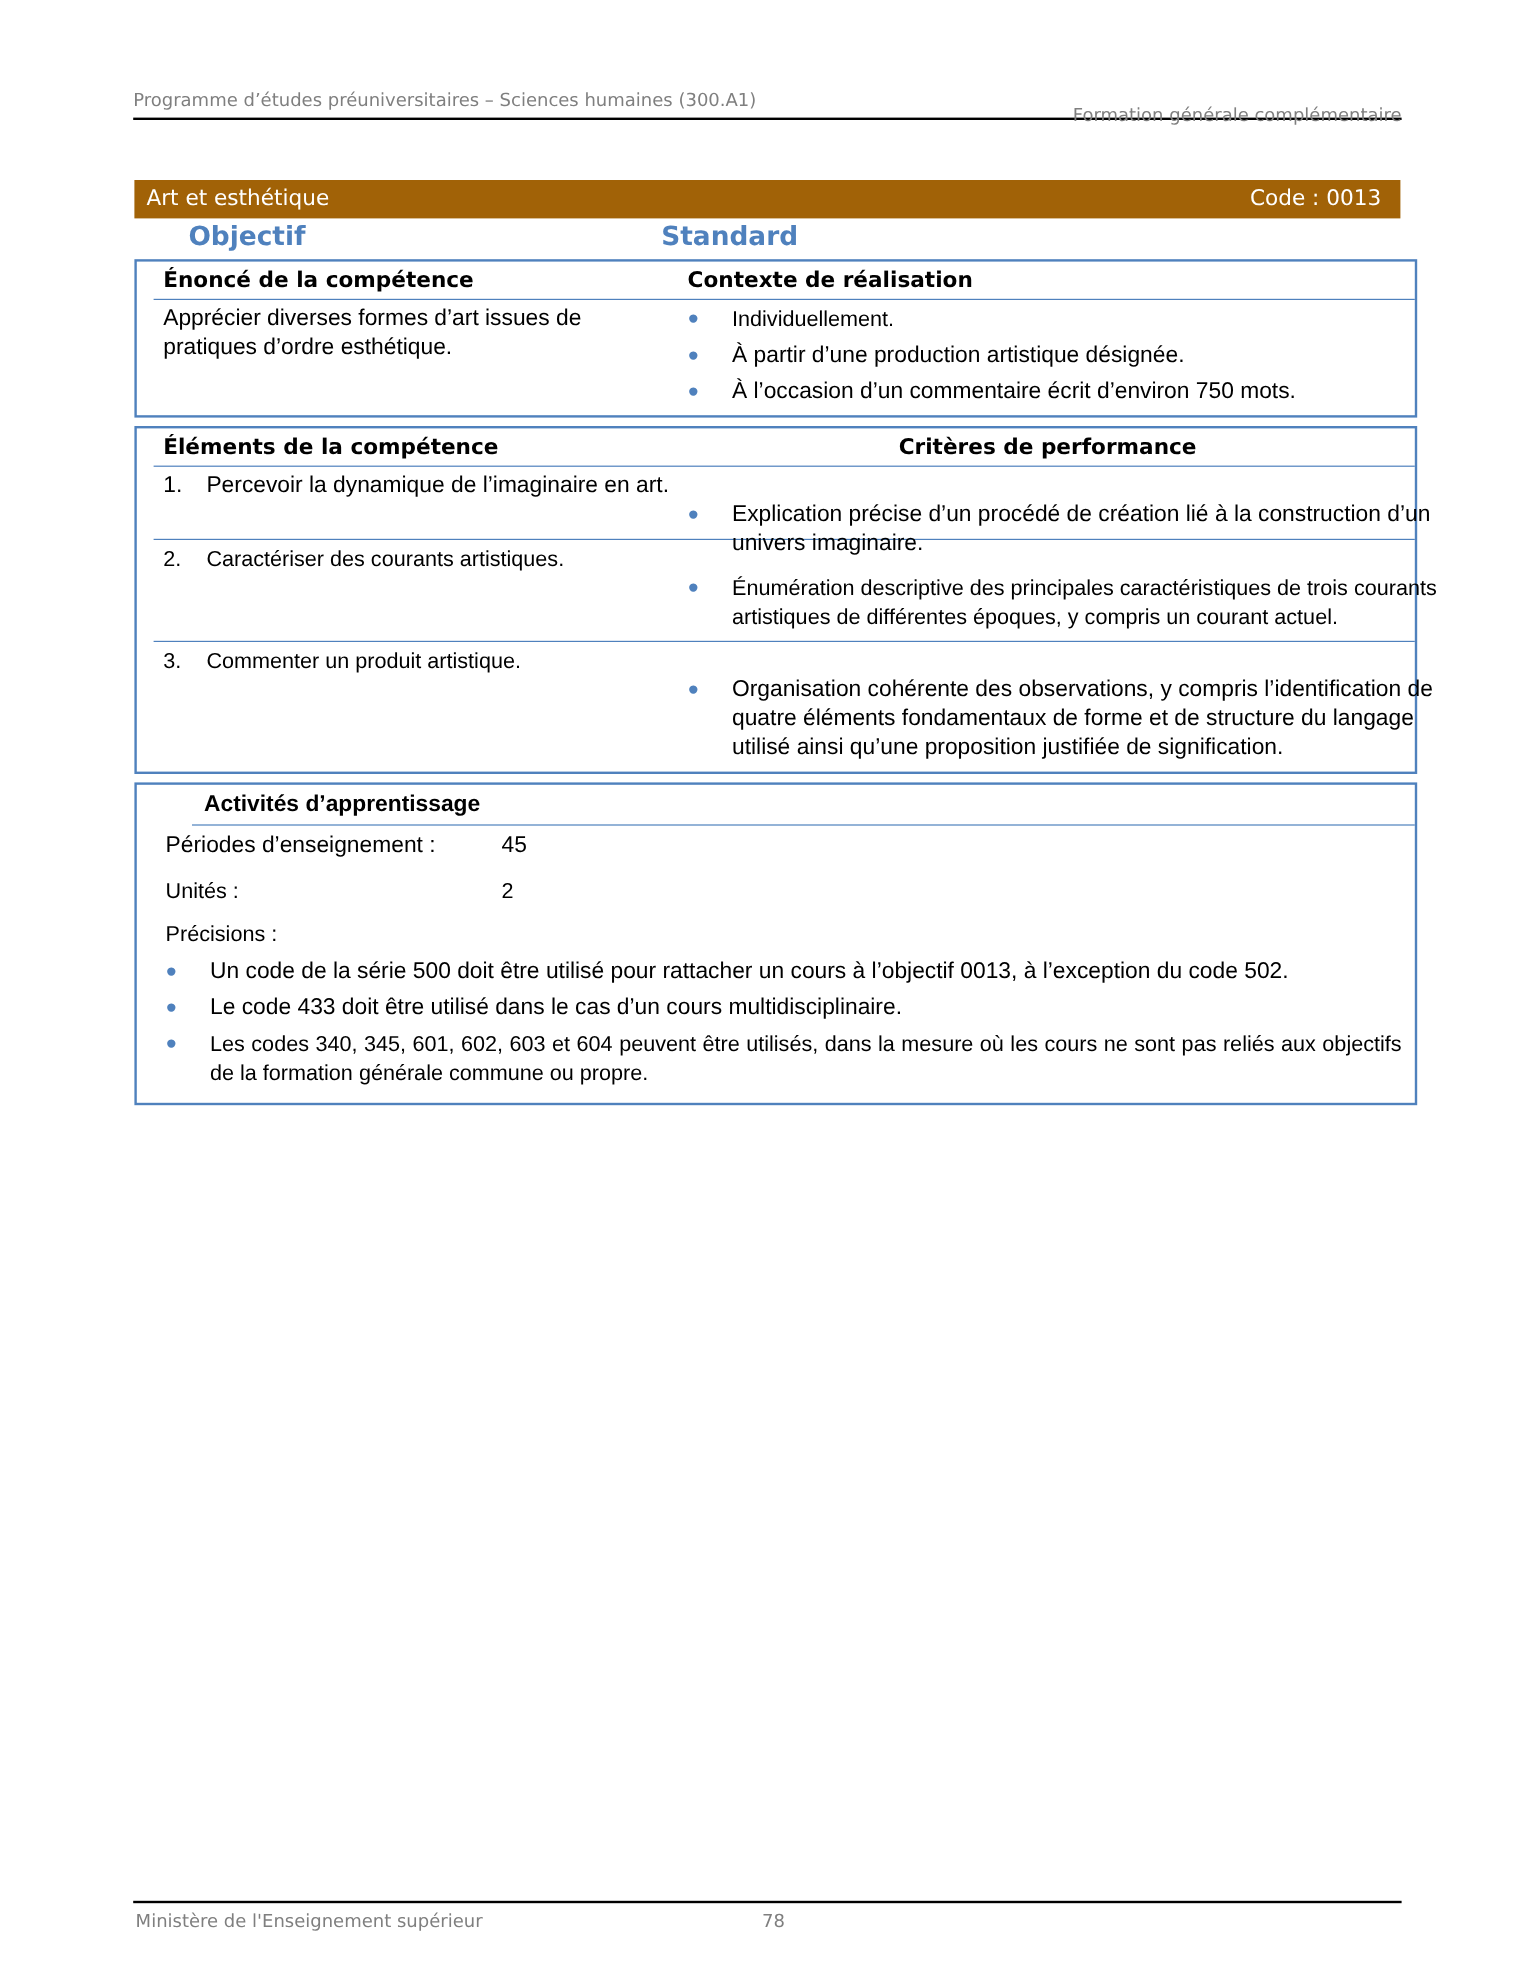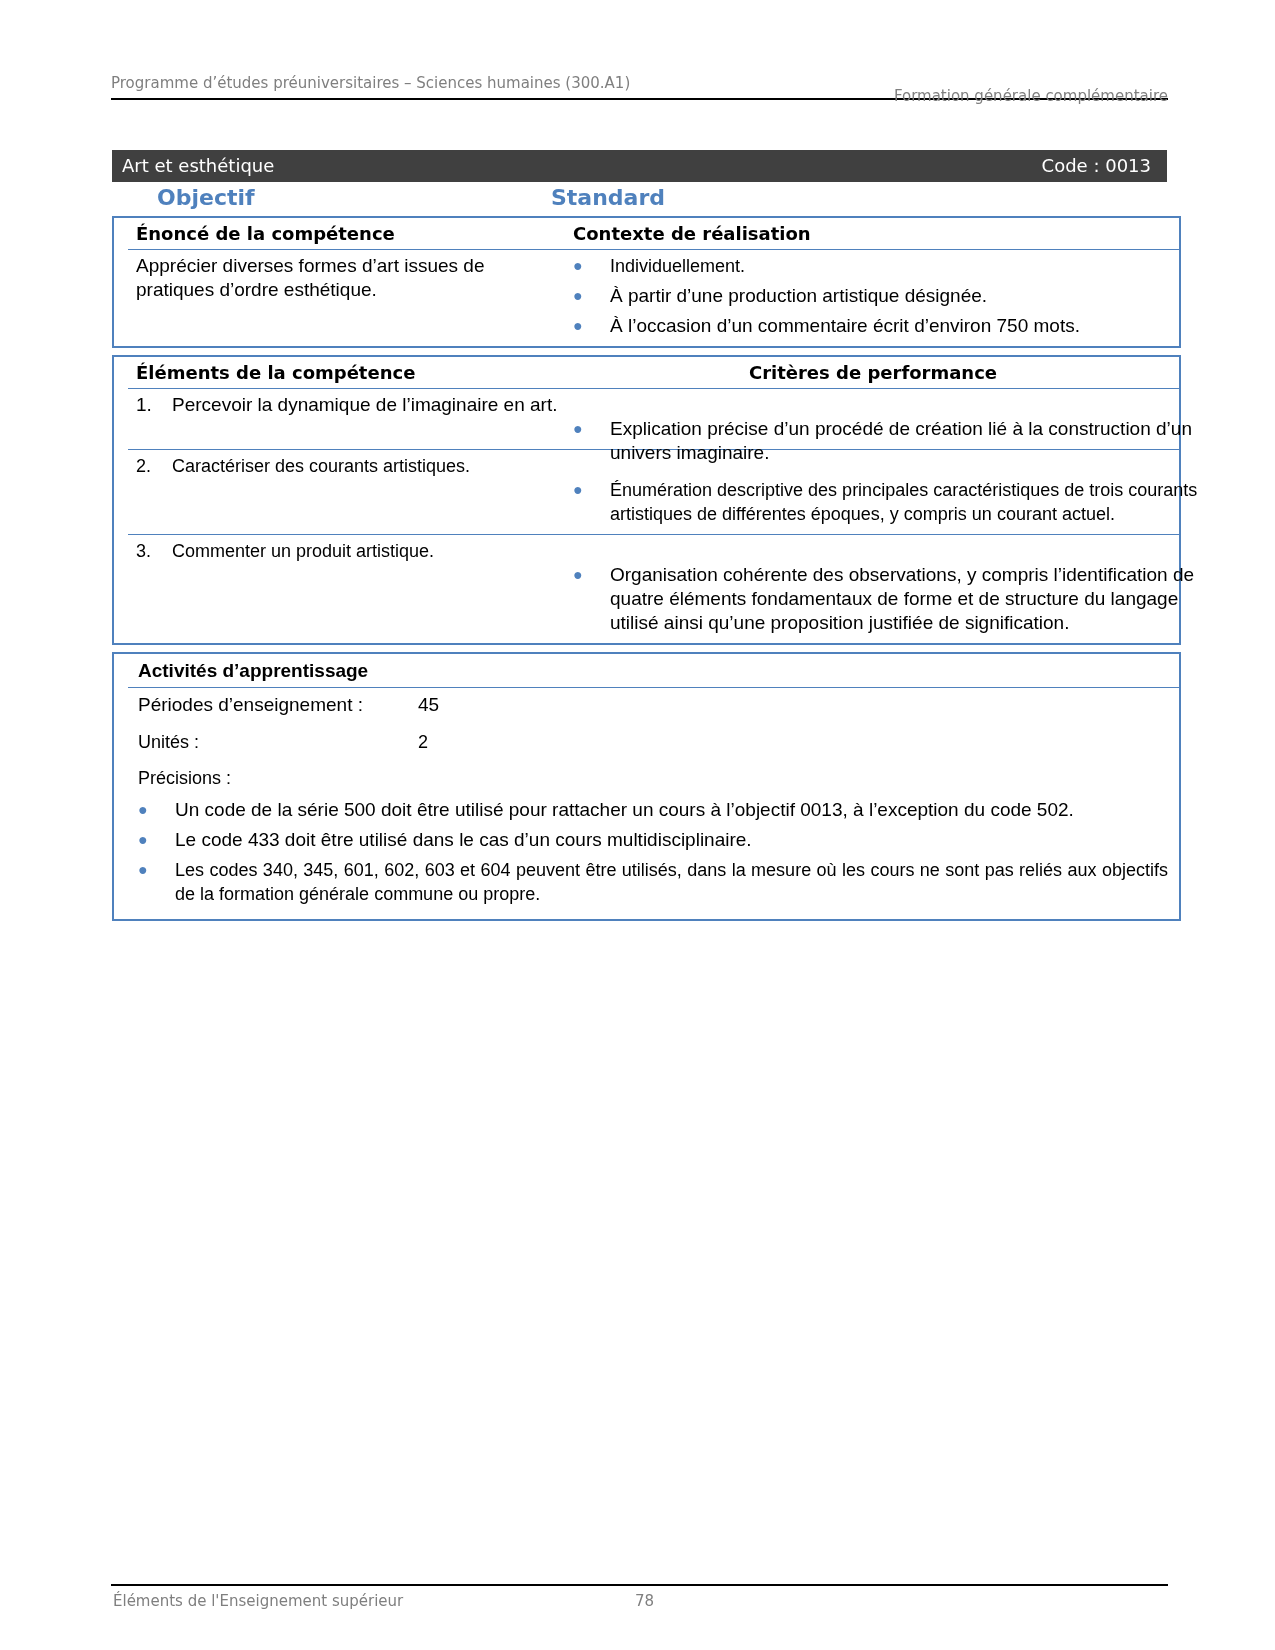--- a/index.html
+++ b/index.html
@@ -5,21 +5,21 @@
   html, body { margin: 0; padding: 0; background: #ffffff; }
   body { width: 1275px; height: 1650px; position: relative; overflow: hidden;
          font-family: "Liberation Sans", sans-serif; color: #000; }
   .page-header { position: absolute; left: 111px; top: 72px; width: 1057px; height: 26px;
                  border-bottom: 2px solid #000; font-family: "DejaVu Sans", sans-serif;
                  font-size: 15px; color: #7f7f7f; }
   .page-header .left { position: absolute; left: 0; top: 2px; }
   .page-header .right { position: absolute; right: 0; top: 15px; }
 
   .title-bar { position: absolute; left: 112px; top: 150px; width: 1055px; height: 32px;
-               background: #404040; color: #fff; font-family: "DejaVu Sans", sans-serif;
+               background: #a16207; color: #fff; font-family: "DejaVu Sans", sans-serif;
                font-size: 18px; font-weight: normal; }
   .title-bar .name { position: absolute; left: 10px; top: 5px; }
   .title-bar .code { position: absolute; right: 16px; top: 5px; }
 
   .section-heads { position: absolute; left: 112px; top: 183px; width: 1055px; height: 32px;
                    font-family: "DejaVu Sans", sans-serif; font-weight: bold; font-size: 22px;
                    color: #4f81bd; }
   .section-heads .obj { position: absolute; left: 10px; top: 2px; margin-left: 35px; }
   .section-heads .std { position: absolute; left: 439px; top: 2px; }
 
@@ -116,21 +116,21 @@
       <span>Commenter un produit artistique.</span>
     </div>
     <div class="col-right bullet-item txt" style="top:4px;">
       <span class="dot">●</span>
       <span>Organisation cohérente des observations, y compris l’identification de quatre éléments fondamentaux de forme et de structure du langage utilisé ainsi qu’une proposition justifiée de signification.</span>
     </div>
   </div>
 </div>
 
 <div class="box" style="top:652px; height:265px;">
-  <div class="row" style="height:33px;">
+  <div class="row" style="height:33px;margin-left:32px;">
     <div style="position:absolute; left:10px; top:6px; font-weight:bold; font-size:19px;">Activités d’apprentissage</div>
   </div>
   <div style="position:relative; height:230px;">
     <div class="txt" style="position:absolute; left:10px; top:5px;">Périodes d’enseignement :</div>
     <div class="txt" style="position:absolute; left:290px; top:5px;">45</div>
     <div class="dj" style="position:absolute; left:10px; top:42px;">Unités :</div>
     <div class="dj" style="position:absolute; left:290px; top:42px;">2</div>
     <div class="dj" style="position:absolute; left:10px; top:78px;text-align:center;">Précisions :</div>
     <div style="position:absolute; left:10px; top:110px; width:1030px;">
       <div class="bullet-item txt" style="margin-bottom:6px;">
@@ -143,15 +143,15 @@
       </div>
       <div class="bullet-item dj" style="text-align:justify;">
         <span class="dot">●</span>
         <span>Les codes 340, 345, 601, 602, 603 et 604 peuvent être utilisés, dans la mesure où les cours ne sont pas reliés aux objectifs de la formation générale commune ou propre.</span>
       </div>
     </div>
   </div>
 </div>
 
 <div class="page-footer">
-  <span class="left">Éléments de l'Enseignement supérieur</span>
+  <span class="left">Ministère de l'Enseignement supérieur</span>
   <span class="num">78</span>
 </div>
 
 </body></html>

